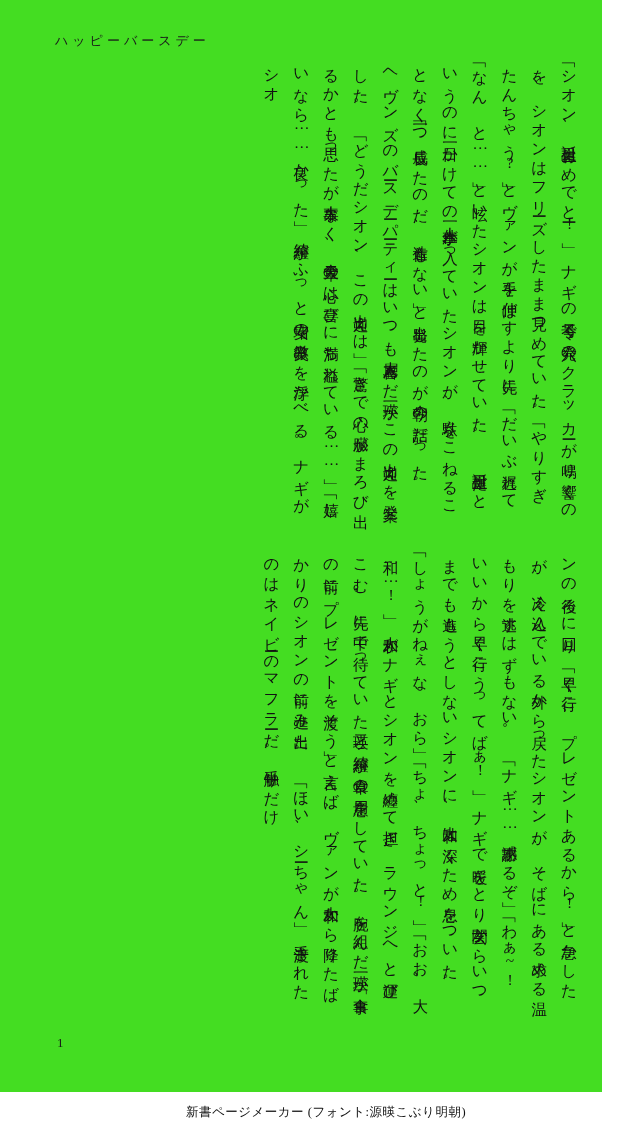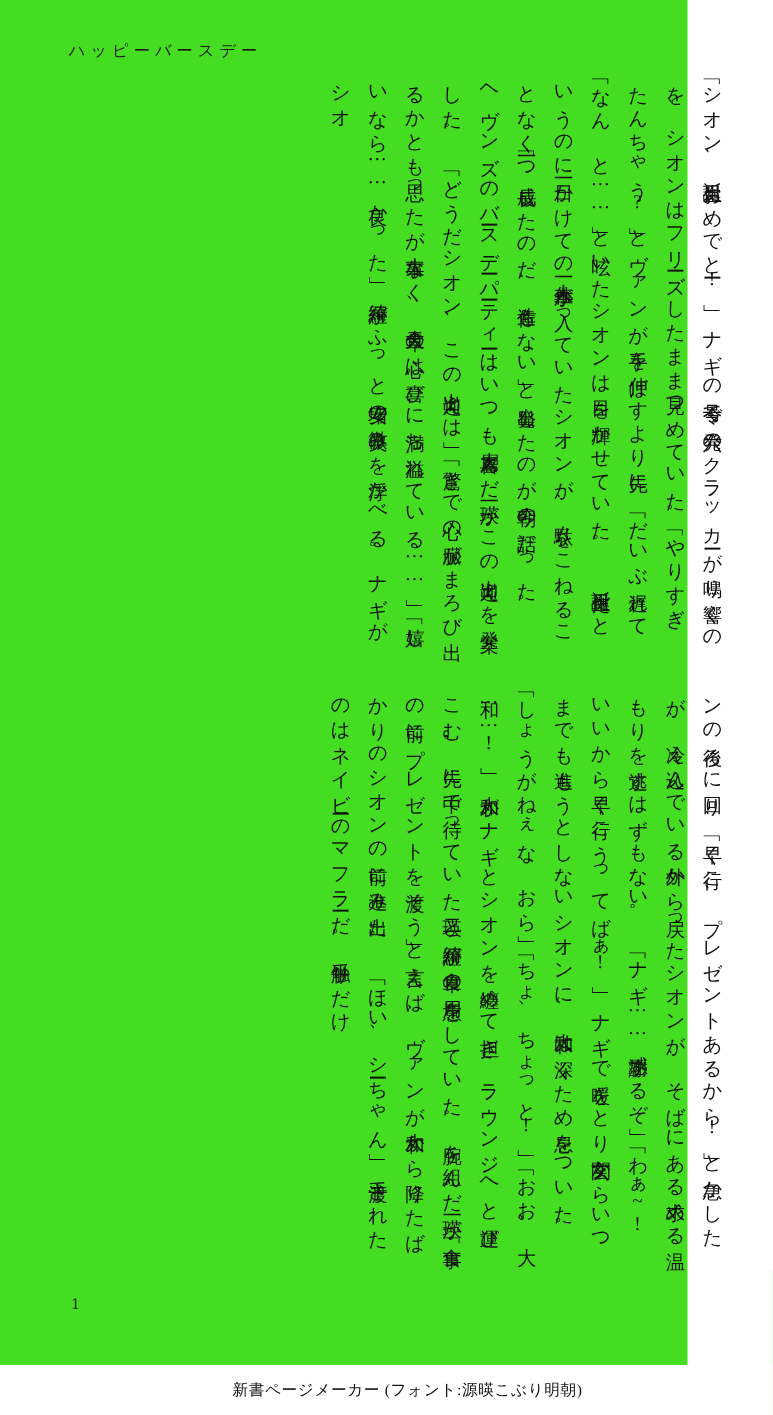--- a/index.html
+++ b/index.html
@@ -16,21 +16,21 @@
   #page {
     position: relative;
     width: 618px;
     height: 1132px;
     background: #ffffff;
   }
   .sheet {
     position: absolute;
     left: 0;
     top: 0;
-    width: 550px;
+    width: 602px;
     height: 1092px;
     background: #44dd22;
     box-sizing: border-box;
   }
   .title {
     position: absolute;
     left: 55px;
     top: 32px;
     font-size: 13px;
     letter-spacing: 4px;

